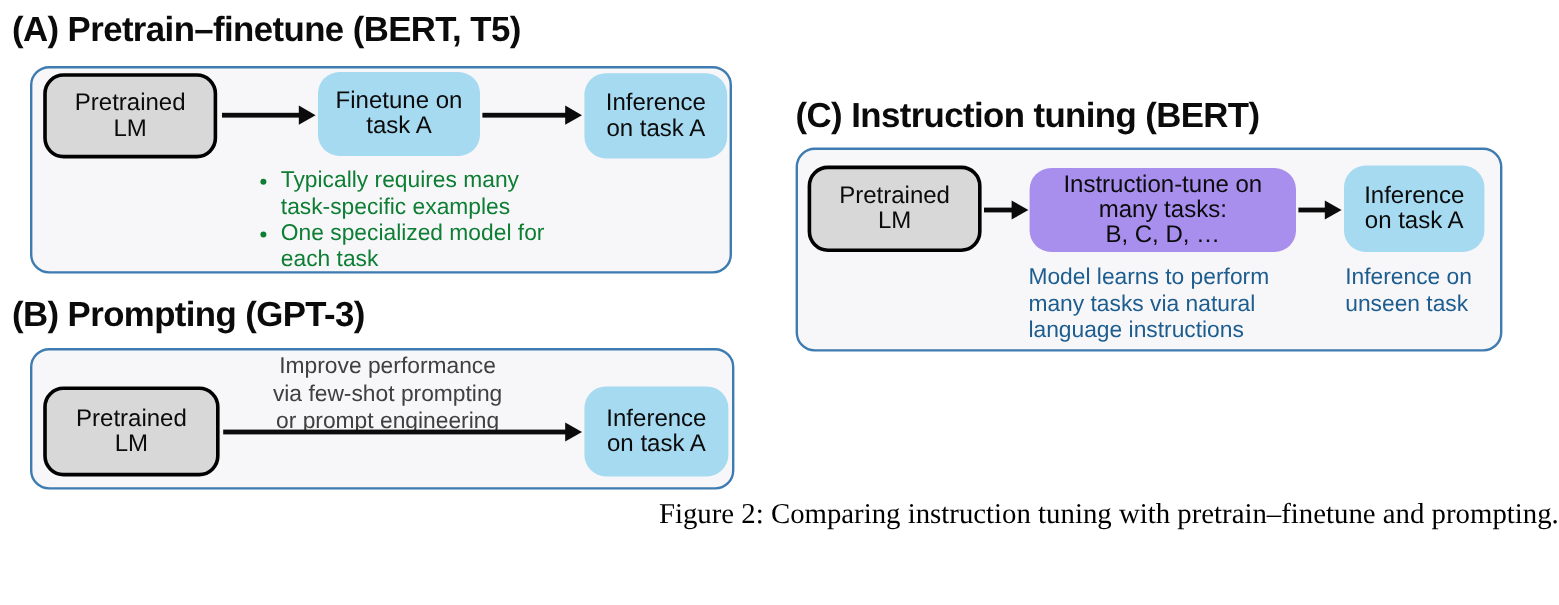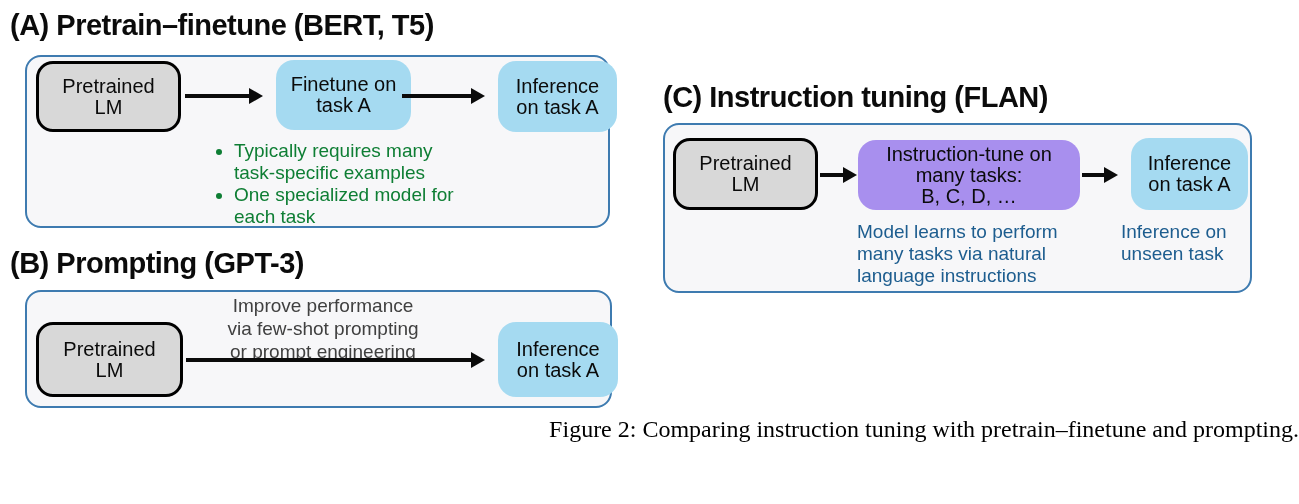--- a/index.html
+++ b/index.html
@@ -14,21 +14,21 @@
   .panel-box{
     position:absolute;background:#f7f7f9;border:2px solid #3e7bb0;border-radius:16px;
     box-sizing:border-box;
   }
   .node{
     position:absolute;display:flex;align-items:center;justify-content:center;
     text-align:center;font-weight:normal;font-size:20px;line-height:21px;
     white-space:pre-line;box-sizing:border-box;color:#0b0b0b;
   }
   .node-gray{background:#d8d8d8;border:3px solid #000;border-radius:17px;}
-  .node-blue{background:#a5daf1;border-radius:18px;margin-left:11px;}
+  .node-blue{background:#a5daf1;border-radius:18px;}
   .node-purple{background:#a88fee;border-radius:18px;}
   .arrow{position:absolute;height:16px;}
   .arrow .shaft{position:absolute;left:0;right:11px;top:6px;height:4px;background:#0b0b0b;}
   .arrow .head{
     position:absolute;right:0;top:0;width:0;height:0;
     border-left:14px solid #0b0b0b;border-top:8px solid transparent;border-bottom:8px solid transparent;
   }
   .note{position:absolute;font-size:19px;line-height:22px;white-space:pre-line;}
   .note-green{color:#404040;}
   .note-blue{color:#1d5d8f;}
@@ -87,21 +87,21 @@
 LM</div>
 
   <div class="arrow" style="left:186px;top:352px;width:299px;">
     <div class="shaft"></div>
     <div class="head"></div>
   </div>
 
   <div class="node node-blue" style="left:487px;top:322px;width:120px;height:75px;">Inference
 on task A</div>
 
-  <div class="panel-title" style="left:663px;top:80px;">(C) Instruction tuning (FLAN)</div>
+  <div class="panel-title" style="left:663px;top:80px;">(C) Instruction tuning (BERT)</div>
 
   <div class="panel-box" style="left:663px;top:123px;width:589px;height:170px;"></div>
 
   <div class="node node-gray" style="left:673px;top:138px;width:145px;height:72px;">Pretrained
 LM</div>
 
   <div class="arrow" style="left:820px;top:167px;width:37px;">
     <div class="shaft"></div>
     <div class="head"></div>
   </div>

